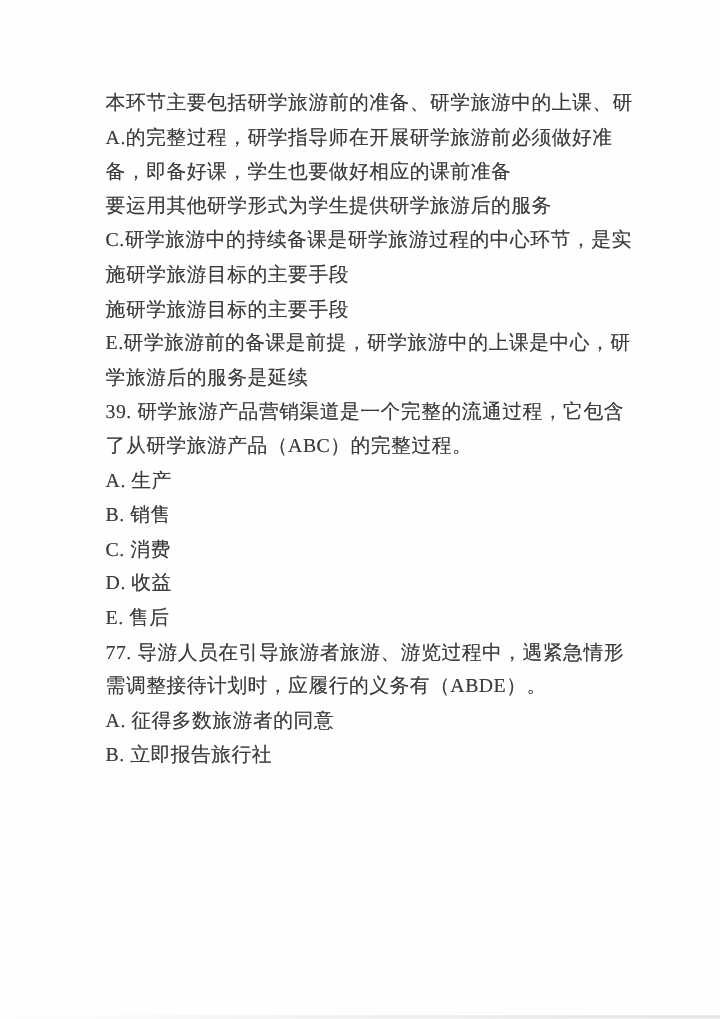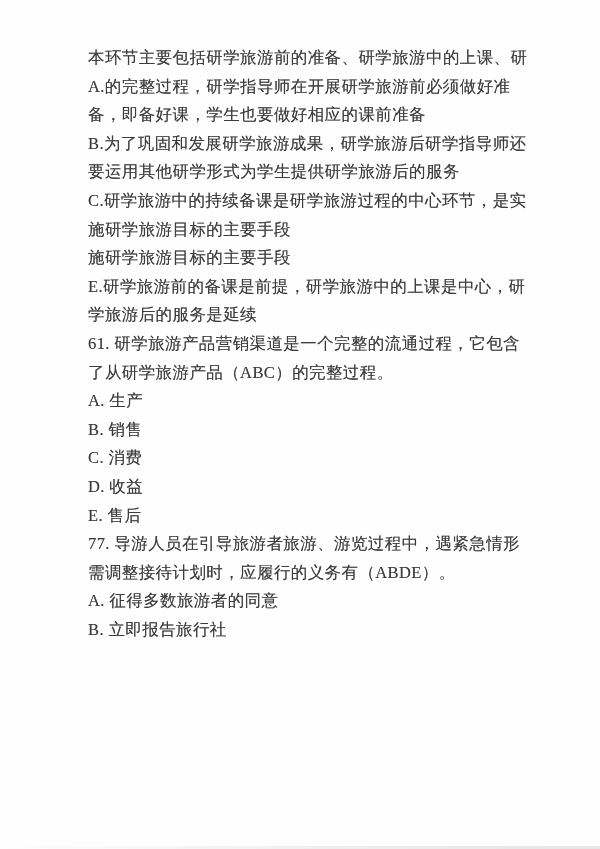--- a/index.html
+++ b/index.html
@@ -14,21 +14,21 @@
     position: relative;
     font-family: "Liberation Serif", serif;
   }
   .page {
     position: absolute;
     top: 0; left: 0;
     width: 600px;
     height: 849px;
     background: #fefefe;
     box-sizing: border-box;
-    padding: 44px 0 0 88px;
+    padding: 72px 0 0 88px;
   }
   .textblock {
     width: 442px;
   }
   .line {
     font-size: 16.5px;
     line-height: 28.6px;
     height: 28.6px;
     color: #3c3c3c;
     letter-spacing: 0.4px;
@@ -46,28 +46,27 @@
   }
 </style>
 </head>
 <body>
 
 <div class="page">
   <div class="textblock">
     <div class="line">本环节主要包括研学旅游前的准备、研学旅游中的上课、研</div>
     <div class="line">A.的完整过程，研学指导师在开展研学旅游前必须做好准</div>
     <div class="line">备，即备好课，学生也要做好相应的课前准备</div>
-    <div class="line">B.为了巩固和发展研学旅游成果，研学旅游后研学指导师还</div>
     <div class="line">要运用其他研学形式为学生提供研学旅游后的服务</div>
     <div class="line">C.研学旅游中的持续备课是研学旅游过程的中心环节，是实</div>
     <div class="line">施研学旅游目标的主要手段</div>
     <div class="line">施研学旅游目标的主要手段</div>
     <div class="line">E.研学旅游前的备课是前提，研学旅游中的上课是中心，研</div>
     <div class="line">学旅游后的服务是延续</div>
-    <div class="line">61. 研学旅游产品营销渠道是一个完整的流通过程，它包含</div>
+    <div class="line">39. 研学旅游产品营销渠道是一个完整的流通过程，它包含</div>
     <div class="line">了从研学旅游产品（ABC）的完整过程。</div>
     <div class="line">A. 生产</div>
     <div class="line">B. 销售</div>
     <div class="line">C. 消费</div>
     <div class="line">D. 收益</div>
     <div class="line">E. 售后</div>
     <div class="line">77. 导游人员在引导旅游者旅游、游览过程中，遇紧急情形</div>
     <div class="line">需调整接待计划时，应履行的义务有（ABDE）。</div>
     <div class="line">A. 征得多数旅游者的同意</div>
     <div class="line">B. 立即报告旅行社</div>

